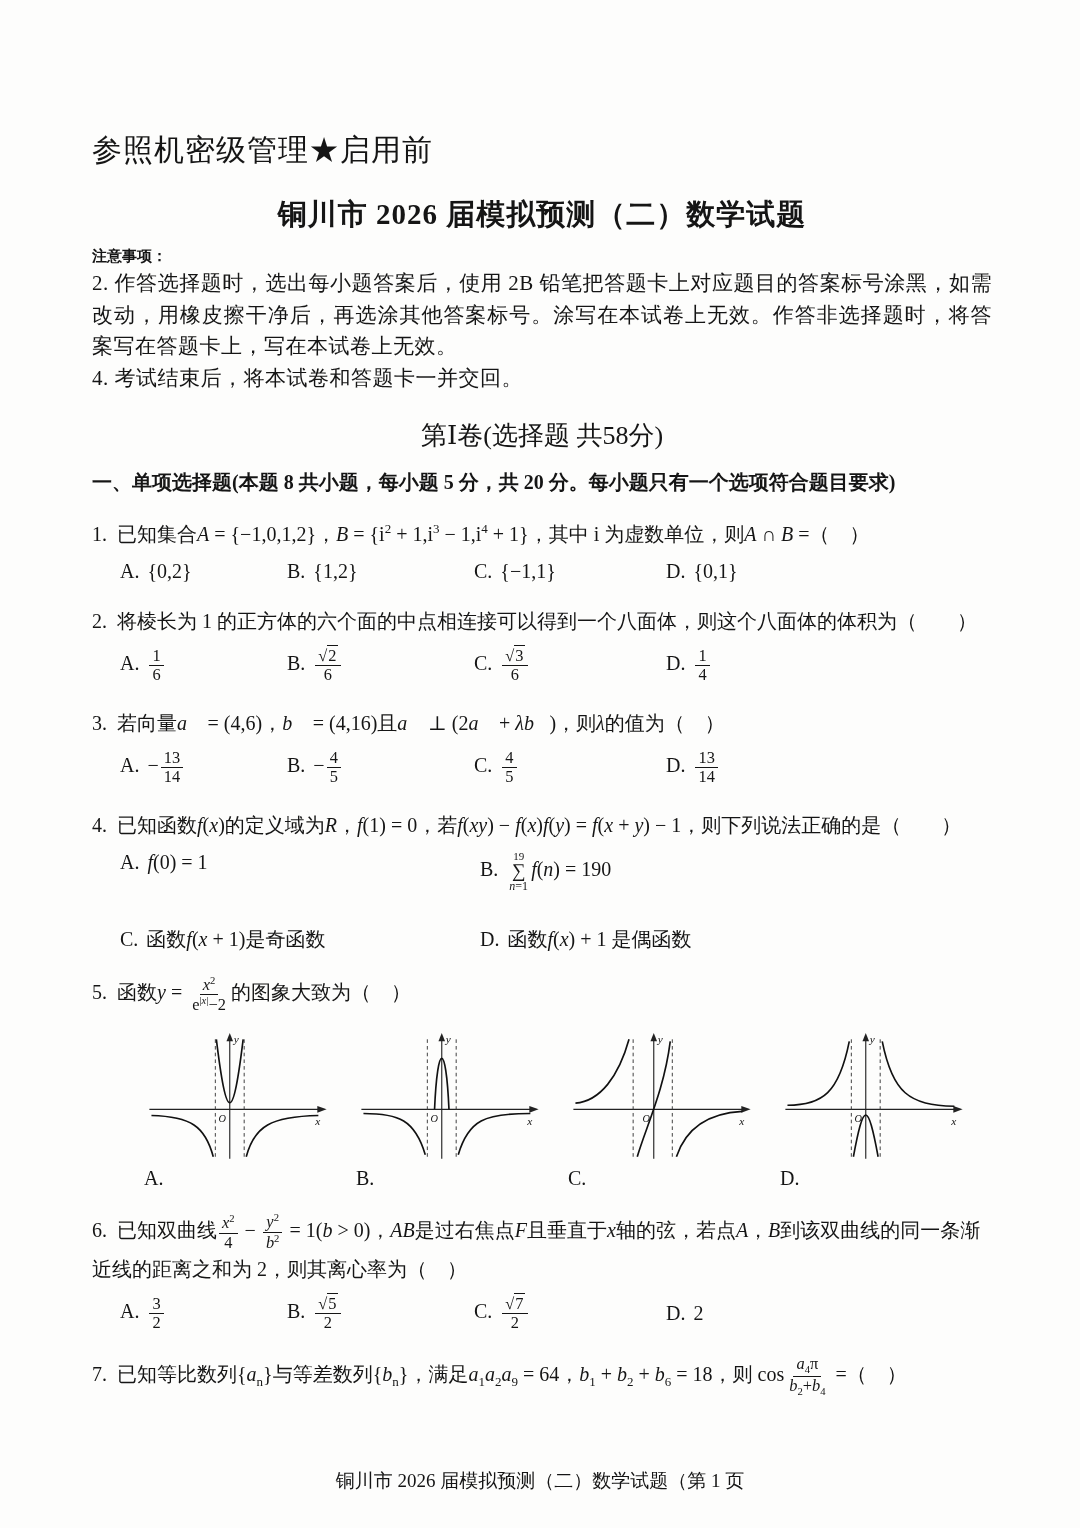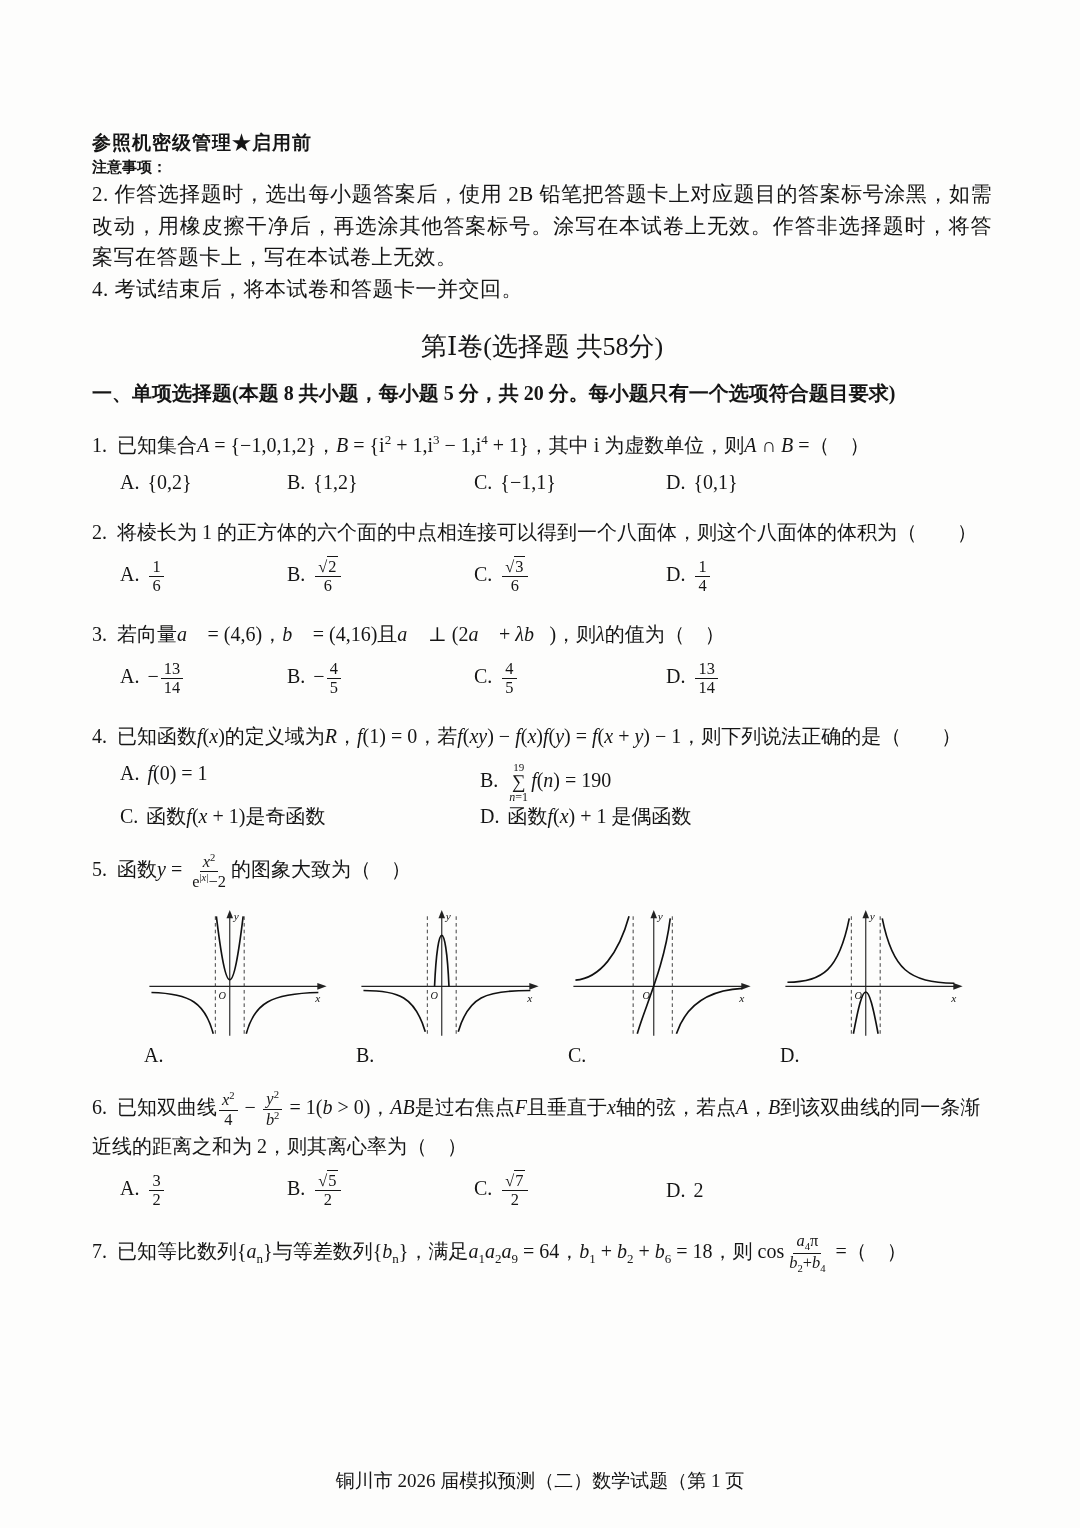--- a/index.html
+++ b/index.html
@@ -1,33 +1,33 @@
 <!DOCTYPE html>
 <html><head>
 <meta charset="utf-8">
 <style>
   html,body{margin:0;padding:0;background:#e8e8e8;}
   body{font-family:"Liberation Serif","DejaVu Serif",serif;color:#151515;}
   .sheet{position:relative;width:1080px;height:1528px;background:#fdfdfc;margin:0 auto;overflow:hidden;box-sizing:border-box;padding:130px 88px 0 92px;}
-  .classification{font-weight:bold;font-size:19px;letter-spacing:1px;}
+  .classification{font-weight:normal;font-size:30px;letter-spacing:1px;}
   .title{text-align:center;font-size:29px;font-weight:bold;margin:24px 0 12px;letter-spacing:1px;}
   .notice-heading{font-weight:bold;font-size:15px;margin:2px 0 2px;}
   .notice{font-size:21px;line-height:1.5;margin:0;text-align:justify;letter-spacing:0.5px;}
   .section-title{text-align:center;font-size:26px;font-weight:normal;margin:24px 0 16px;}
   .part-heading{font-weight:bold;font-size:20px;margin:0 0 8px;}
   .question{margin:0;}
   .stem-line{font-size:20px;line-height:1.6;margin:22px 0 10px;}
   .qnum{margin-right:10px;}
   .opts{display:flex;align-items:center;padding-left:28px;font-size:20px;margin:10px 0 6px;justify-content:space-between;}
   .opts .opt:nth-child(1){width:167px;}
   .opts .opt:nth-child(2){width:187px;}
   .opts .opt:nth-child(3){width:192px;}
   .opts .opt:nth-child(4){flex:1;}
   .opt .olabel{margin-right:8px;}
-  .opts2{display:grid;grid-template-columns:360px auto;row-gap:0;padding-left:28px;font-size:20px;margin:10px 0 6px;}
+  .opts2{display:grid;grid-template-columns:360px auto;row-gap:34px;padding-left:28px;font-size:20px;margin:10px 0 6px;}
   .frac{display:inline-flex;flex-direction:column;align-items:center;vertical-align:middle;line-height:1.12;font-size:0.82em;margin:0 2px;}
   .frac .fn{border-bottom:1.2px solid #151515;padding:0 3px;}
   .frac .fd{padding:0 3px;}
   .sqrt{white-space:nowrap;}
   .sqrt .rad{border-top:1.2px solid #151515;padding:0 1px;}
   .sum{display:inline-flex;flex-direction:column;align-items:center;vertical-align:middle;line-height:1;margin:0 3px;}
   .sum .s-top{font-size:11px;}
   .sum .s-mid{font-size:19px;line-height:0.95;}
   .sum .s-bot{font-size:12px;}
   sup{font-size:0.65em;}
@@ -44,20 +44,21 @@
   .graph figcaption{font-size:20px;margin-top:2px;}
   .footer{position:absolute;left:0;right:0;bottom:34px;text-align:center;font-size:19px;font-family:Liberation Serif, serif;}
 </style>
 </head>
 <body>
 
 <div class="sheet">
 
   <div class="classification">参照机密级管理★启用前</div>
 
+  <div class="title">铜川市 2026 届模拟预测（二）数学试题</div>
 
   <div class="notice-heading">注意事项：</div>
   <p class="notice">2. 作答选择题时，选出每小题答案后，使用 2B 铅笔把答题卡上对应题目的答案标号涂黑，如需改动，用橡皮擦干净后，再选涂其他答案标号。涂写在本试卷上无效。作答非选择题时，将答案写在答题卡上，写在本试卷上无效。</p>
   <p class="notice">4. 考试结束后，将本试卷和答题卡一并交回。</p>
 
   <div class="section-title">第Ⅰ卷(选择题 共58分)</div>
   <div class="part-heading">一、单项选择题(本题 8 共小题，每小题 5 分，共 20 分。每小题只有一个选项符合题目要求)</div>
 
   <div class="question">
     <p class="stem-line"><span class="qnum">1.</span><span>已知集合<i>A</i> = {−1,0,1,2}，<i>B</i> = {i<sup>2</sup> + 1,i<sup>3</sup> − 1,i<sup>4</sup> + 1}，其中 i 为虚数单位，则<i>A</i> ∩ <i>B</i> =（　）</span></p>

